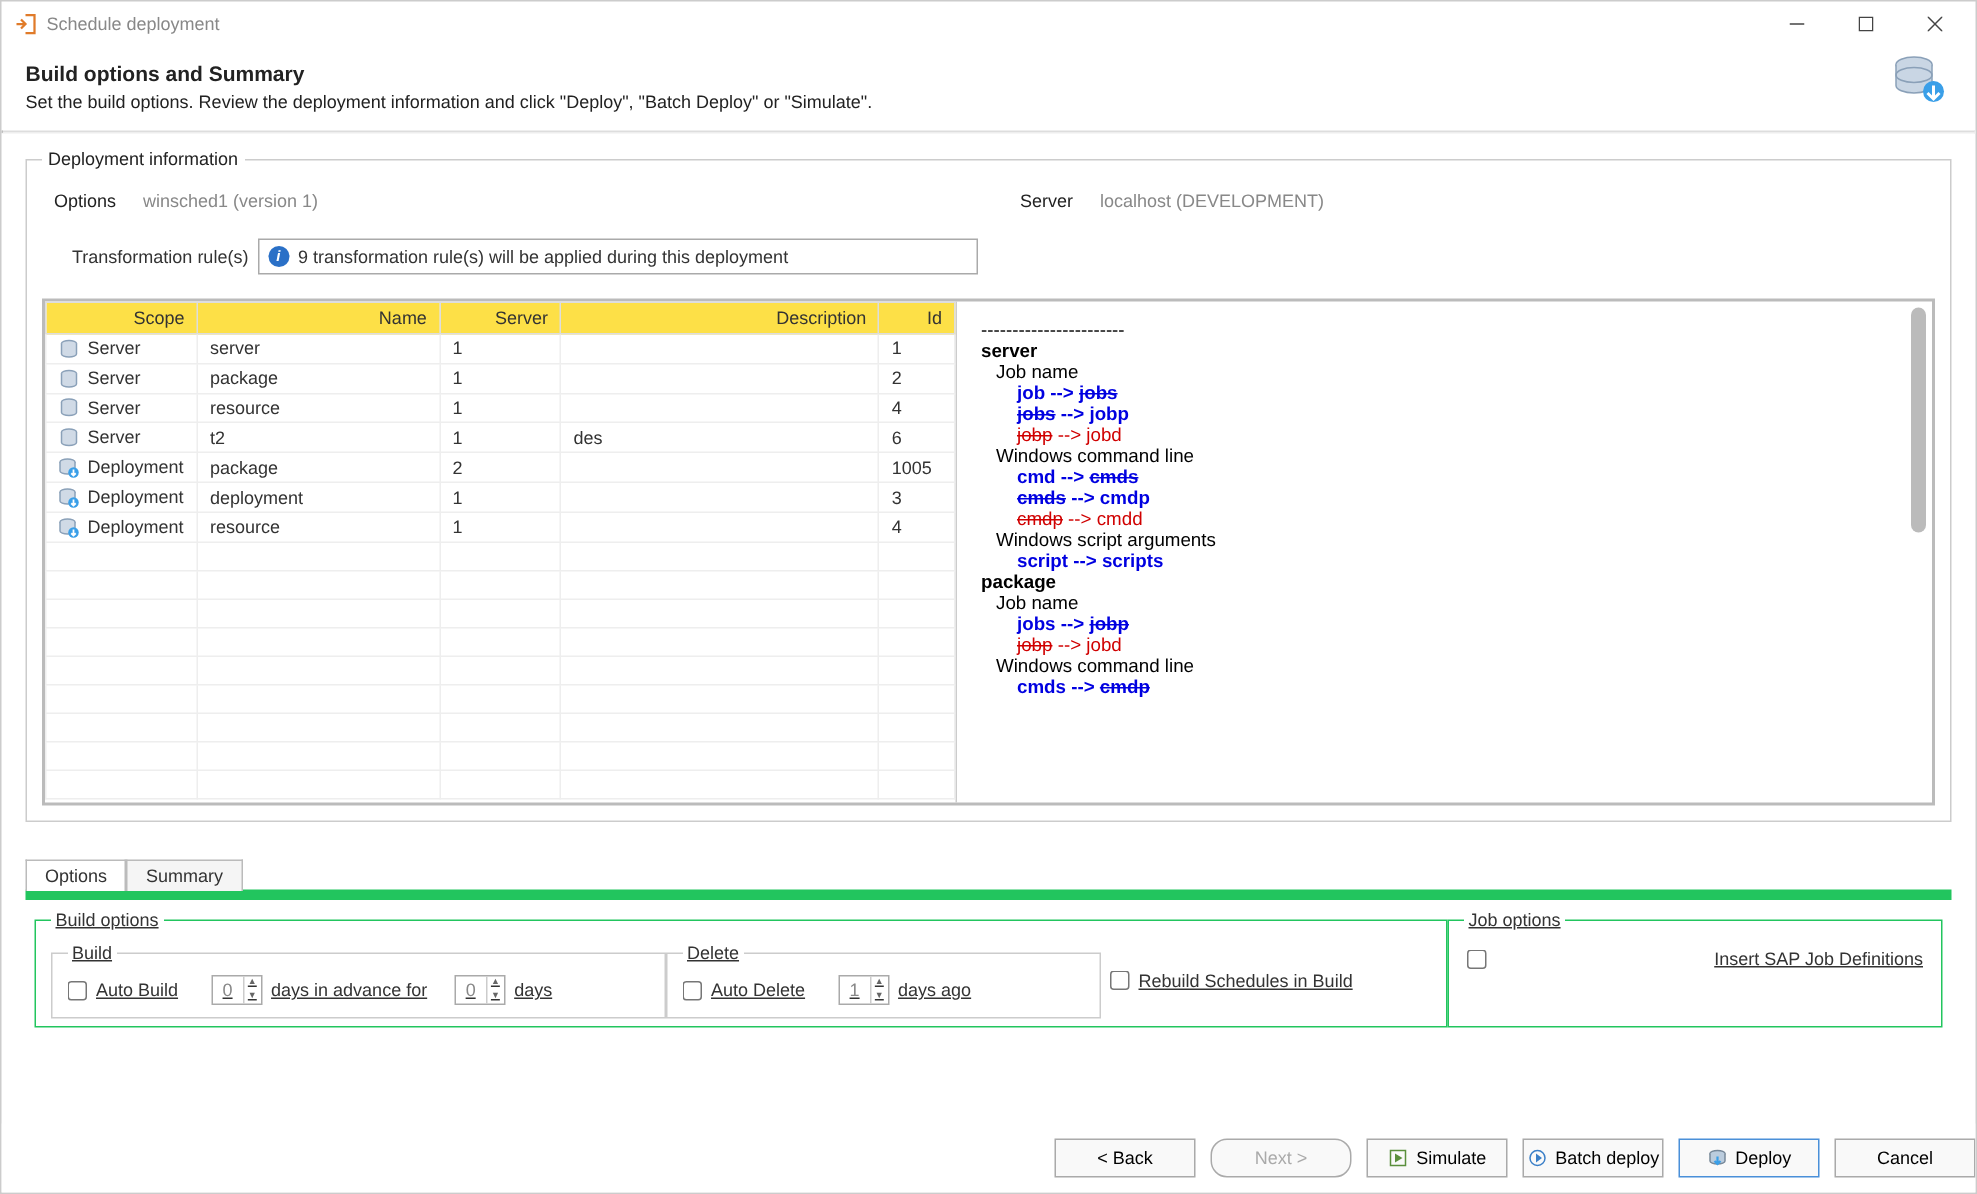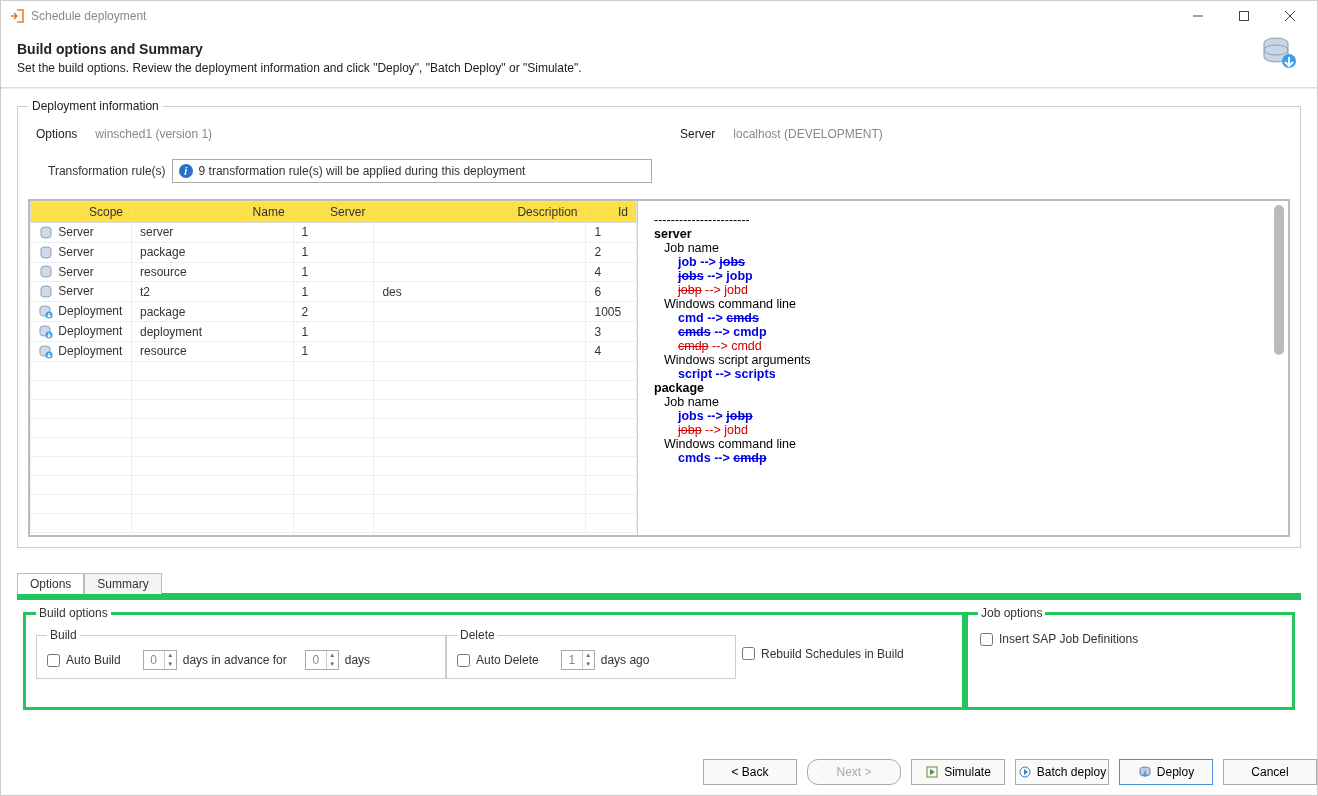--- a/index.html
+++ b/index.html
@@ -61,21 +61,21 @@
 .detail-pane .sep { letter-spacing: 0px; }
 
 
 .tabs { margin-top: 24px; }
 .tab-strip { display: flex; border-bottom: 7px solid #22c55e; }
 .tab { padding: 3px 12px; border: 1px solid #bbb; border-bottom: none; background: #f5f5f5; font-size: 12px; position: relative; top: 1px; }
 .tab.active { background: #fff; }
 .tab-body { border: 0px solid #bbb; border-top: none; padding: 6px 6px 6px 6px; }
 
 .opts-row { display: flex; gap: 0; }
-.opts-box { border: 3px solid #22c55e; padding: 8px 10px 28px 10px; flex: 1; margin-right: 0px;}
+.opts-box { border: 1px solid #22c55e; padding: 8px 10px 5px 10px; flex: 1; margin-right: 0px; text-decoration: underline;}
 .opts-box legend { font-size: 12px; padding: 0 3px; }
 .sub-fieldset { border: 1px solid #ccc; padding: 8px 10px; }
 .sub-fieldset legend { font-size: 12px; padding: 0 3px; }
 .inline { display: flex; align-items: center; gap: 6px; }
 input[type=checkbox] { width: 13px; height: 13px; }
 .spinner { width: 34px; display: inline-flex; border: 1px solid #aaa; height: 20px; align-items: center; }
 .spinner span { flex: 1; text-align: center; color: #888;}
 .spinner .sp-btns { width: 12px; display: flex; flex-direction: column; border-left: 1px solid #ccc; height: 100%;}
 .spinner .sp-btns div { flex: 1; font-size: 6px; text-align: center; line-height: 8px; color: #666;}
 .opt-rebuild { display: flex; align-items: center; padding: 18px 6px;}
@@ -398,21 +398,21 @@
               </div>
             </fieldset>
             <div class="opt-rebuild" style="flex:1;">
               <input type="checkbox" style="margin-right: 6px;">
               <span>Rebuild Schedules in Build</span>
             </div>
           </div>
         </fieldset>
         <fieldset class="opts-box opts-job">
           <legend>Job options</legend>
-          <div class="inline" style="padding:4px 2px;">
+          <div class="inline" style="padding:4px 2px;justify-content:space-between;">
             <input type="checkbox" style="">
             <span>Insert SAP Job Definitions</span>
           </div>
         </fieldset>
       </div>
     </div>
   </div>
 </div>
 
 <div class="footer">

